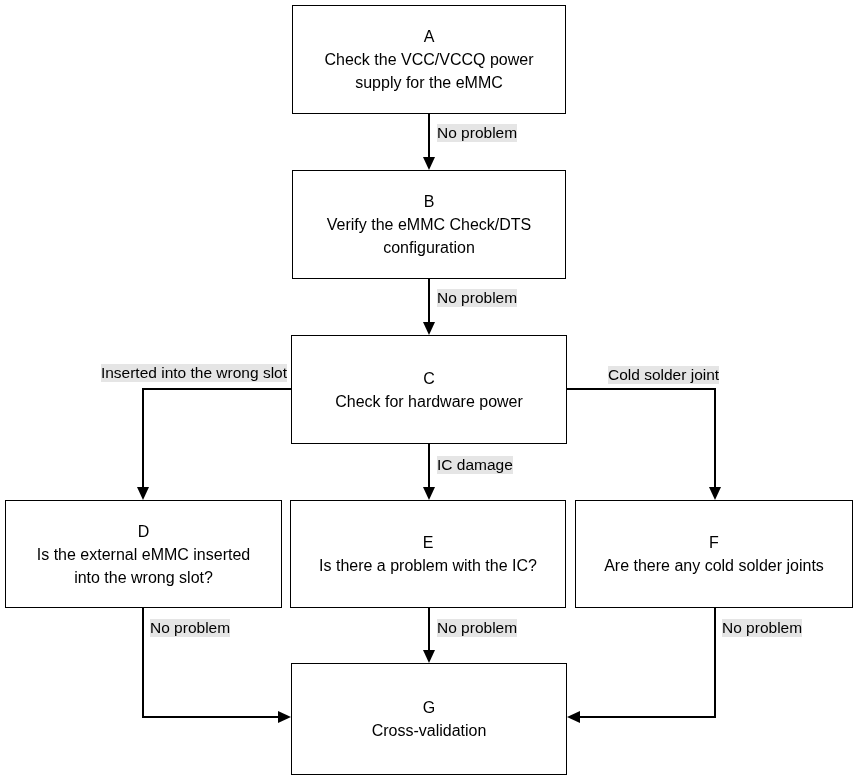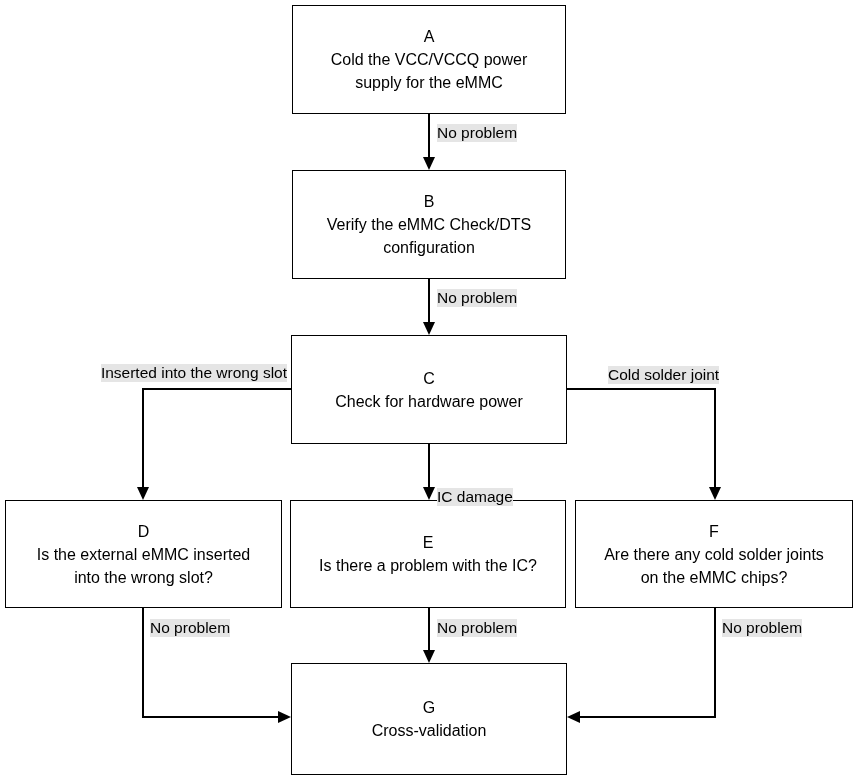--- a/index.html
+++ b/index.html
@@ -55,21 +55,21 @@
   }
   .lbl-right-anchor { text-align: left; }
 </style>
 </head>
 <body>
 
 <div class="canvas">
 
   <div class="node node-a">
     <span>A</span>
-    <span>Cold the VCC/VCCQ power</span>
+    <span>Check the VCC/VCCQ power</span>
     <span>supply for the eMMC</span>
   </div>
 
   <div class="node node-b">
     <span>B</span>
     <span>Verify the eMMC Check/DTS</span>
     <span>configuration</span>
   </div>
 
   <div class="node node-c">
@@ -84,21 +84,20 @@
   </div>
 
   <div class="node node-e">
     <span>E</span>
     <span>Is there a problem with the IC?</span>
   </div>
 
   <div class="node node-f">
     <span>F</span>
     <span>Are there any cold solder joints</span>
-    <span>on the eMMC chips?</span>
   </div>
 
   <div class="node node-g">
     <span>G</span>
     <span>Cross-validation</span>
   </div>
 
   <div class="line vline" style="left:428px; top:114px; height:44px;"></div>
   <div class="arrow arrow-down" style="left:423px; top:157px;"></div>
   <div class="edge-label" style="left:437px; top:124px;">No problem</div>
@@ -107,21 +106,21 @@
   <div class="arrow arrow-down" style="left:423px; top:322px;"></div>
   <div class="edge-label" style="left:437px; top:289px;">No problem</div>
 
   <div class="line hline" style="left:142px; top:388px; width:149px;"></div>
   <div class="line vline" style="left:142px; top:388px; height:99px;"></div>
   <div class="arrow arrow-down" style="left:137px; top:487px;"></div>
   <div class="edge-label lbl-right-anchor" style="right:571px; top:364px;">Inserted into the wrong slot</div>
 
   <div class="line vline" style="left:428px; top:444px; height:44px;"></div>
   <div class="arrow arrow-down" style="left:423px; top:487px;"></div>
-  <div class="edge-label" style="left:437px; top:456px;margin-top:32px;">IC damage</div>
+  <div class="edge-label" style="left:437px; top:456px;">IC damage</div>
 
   <div class="line hline" style="left:567px; top:388px; width:149px;"></div>
   <div class="line vline" style="left:714px; top:388px; height:99px;"></div>
   <div class="arrow arrow-down" style="left:709px; top:487px;"></div>
   <div class="edge-label" style="left:608px; top:366px;">Cold solder joint</div>
 
   <div class="line vline" style="left:142px; top:608px; height:110px;"></div>
   <div class="line hline" style="left:142px; top:716px; width:137px;"></div>
   <div class="arrow arrow-right" style="left:278px; top:711px;"></div>
   <div class="edge-label" style="left:150px; top:619px;">No problem</div>

